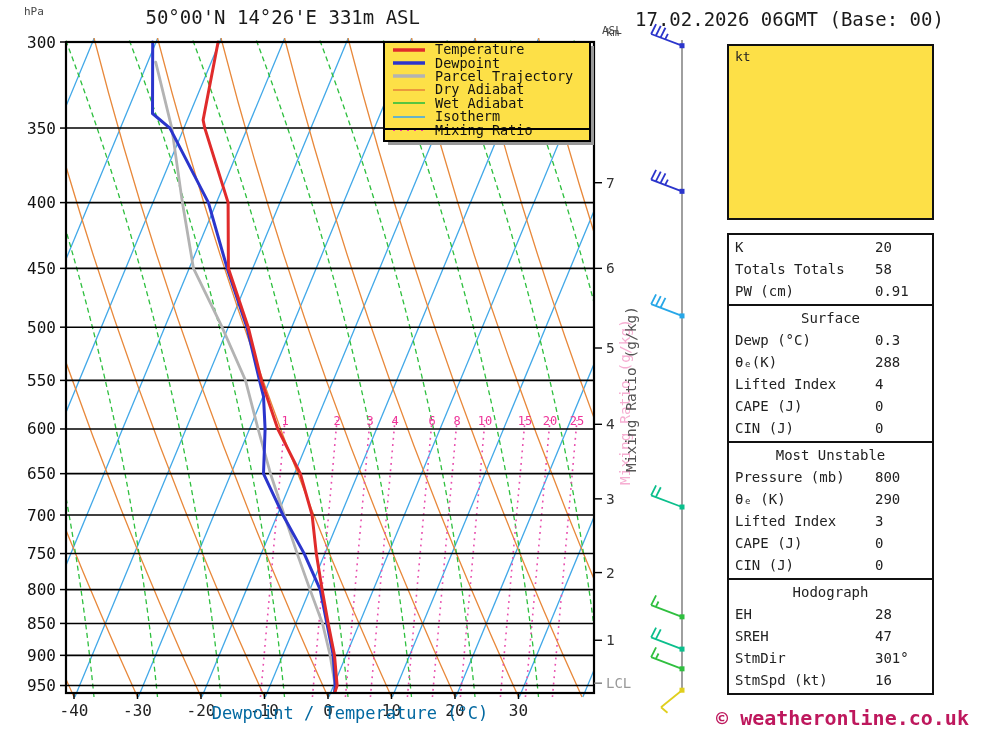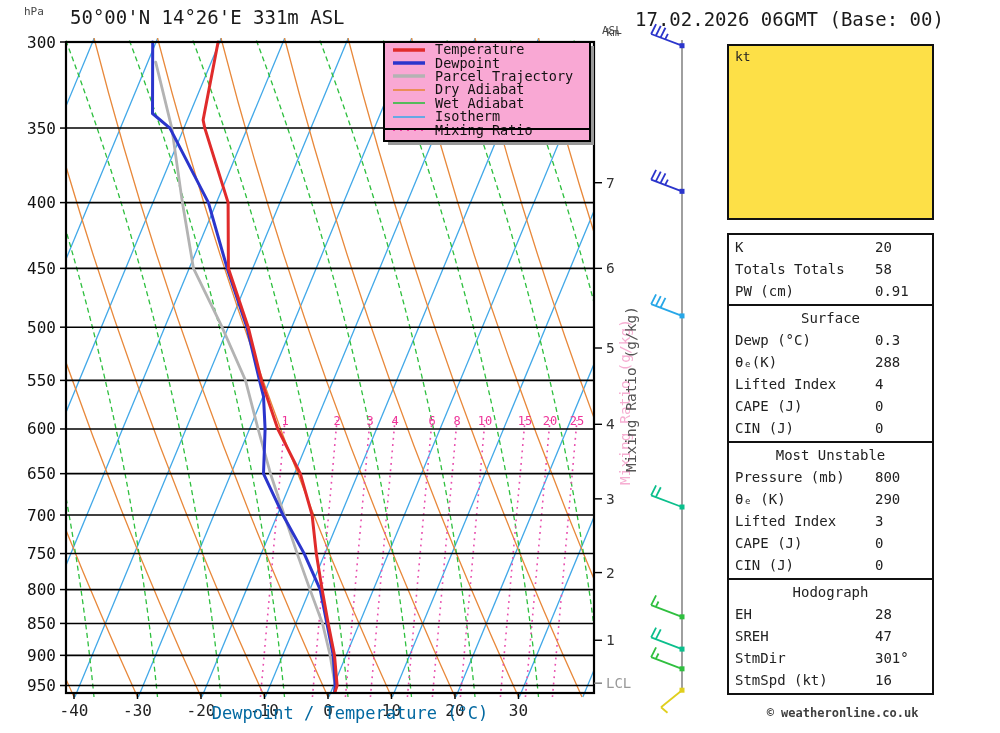--- a/index.html
+++ b/index.html
@@ -4,26 +4,26 @@
 <style>
   html,body{margin:0;padding:0;background:#fff;}
   .stage{position:relative;width:1000px;height:733px;background:#fff;overflow:hidden;
          font-family:"DejaVu Sans Mono", monospace;color:#222;}
   svg{position:absolute;left:0;top:0;}
   .abs{position:absolute;white-space:nowrap;}
   .unit-label{font-size:11px;color:#444;}
   .title{font-size:19px;color:#1a1a1a;}
   .datetime{font-size:19px;color:#1a1a1a;}
   .xaxis-label{font-size:17px;color:#0369a1;}
-  .footer{font-size:12px;font-weight:bold;color:#404040;}
+  .footer{font-size:20px;font-weight:bold;color:#be185d;}
   .kt-label{font-size:13px;color:#222;}
   .vlabel{font-size:14.5px;color:#555;transform:rotate(-90deg);text-align:center;}
   .vlabel.ghost{color:#f6aed2;}
   
-  .legend{position:absolute;left:383px;top:41px;width:204px;height:97px;background:#f9a8d4;
+  .legend{position:absolute;left:383px;top:41px;width:204px;height:97px;background:#fde047;
           border:2px solid #000;box-shadow:4px 4px 0 -1px #999;}
   .legend-row{display:flex;align-items:center;height:13.4px;}
   .legend-swatch{width:34px;margin-left:7px;margin-right:9px;flex:0 0 34px;}
   .legend-text{font-size:13.5px;color:#111;line-height:13px;}
   .legend-divider{position:absolute;left:-2px;right:-2px;top:85px;border-top:2px solid #000;}
   
   .datatable{position:absolute;left:727px;top:233px;width:203px;background:#fff;
              border:2px solid #111;font-size:14px;}
   .tsection{border-top:2px solid #111;padding:1px 0 2px 0;}
   .tsection:first-child{border-top:none;}
@@ -296,21 +296,21 @@
         <polyline points="850,123 876,127 878,133 883,129 903,125 908,134" fill="none" stroke="#111111" stroke-width="1.6"></polyline>
         <circle cx="850" cy="123" r="2.6" fill="#111111"></circle>
         <circle cx="908" cy="134" r="2.6" fill="#111111"></circle>
         <line x1="829" y1="130" x2="861.3699412990974" y2="141.92576784703587" stroke="#111111" stroke-width="1.6"></line>
         <polygon points="867,144 856.0608947171058,144.76549043740343 859.1722429465519,136.32040238604944" fill="#111111"></polygon>
       </g>
     </svg>
 
   <div class="abs unit-label" style="left:24px;top:5px;">hPa</div>
 
-  <div class="abs title" style="left:70px;top:6px;width:350px;text-align:left;">50°00'N 14°26'E 331m ASL</div>
+  <div class="abs title" style="left:70px;top:6px;width:350px;text-align:right;">50°00'N 14°26'E 331m ASL</div>
 
   <div class="abs unit-label" style="left:606px;top:2px;margin-top:24px;">km</div>
   <div class="abs unit-label" style="left:602px;top:24px;">ASL</div>
 
   <div class="abs datetime" style="left:635px;top:8px;width:358px;text-align:left;">17.02.2026 06GMT (Base: 00)</div>
 
   <div class="abs vlabel ghost" style="left:500px;top:394px;width:250px;">Mixing Ratio (g/kg)</div>
   <div class="abs vlabel" style="left:506px;top:381px;width:250px;">Mixing Ratio (g/kg)</div>
 
   <div class="legend">

